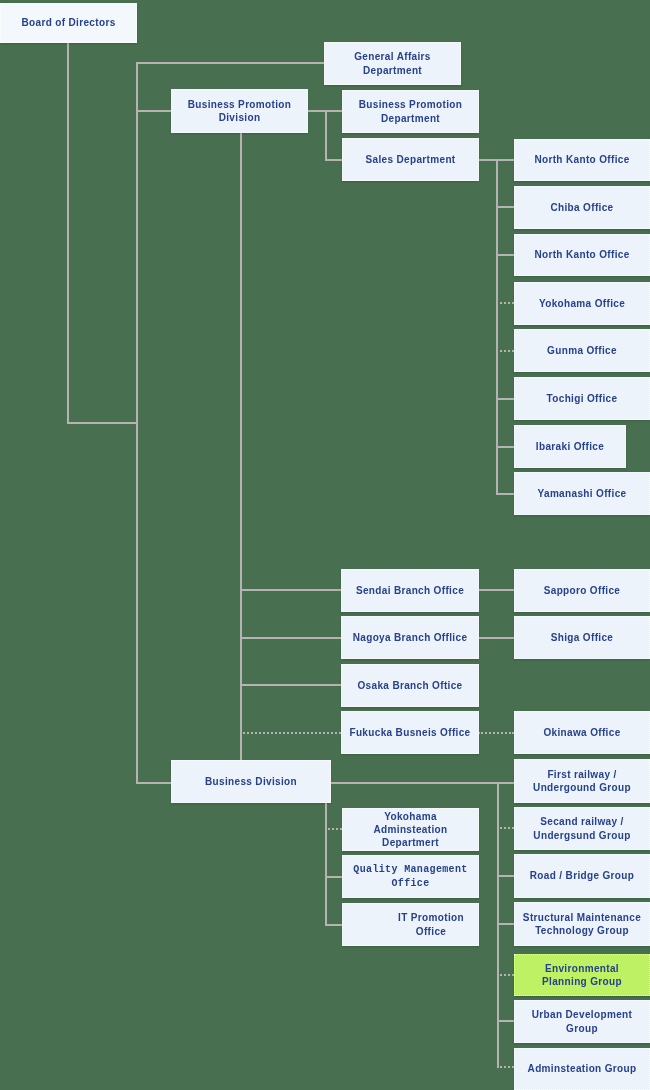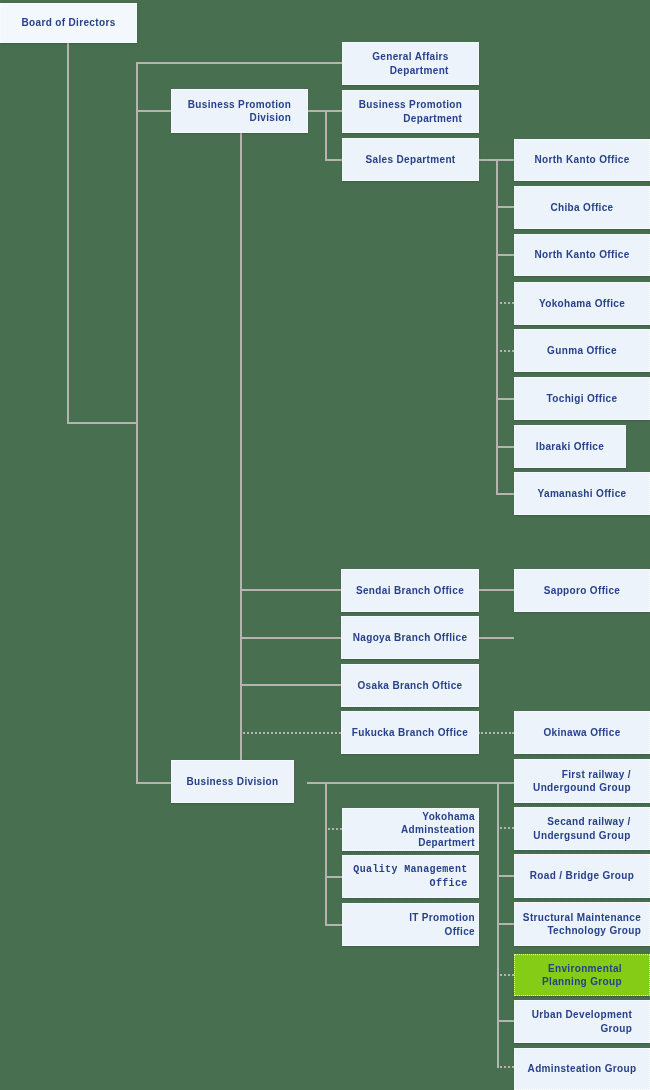--- a/index.html
+++ b/index.html
@@ -9,21 +9,21 @@
     width: 650px;
     height: 1090px;
     overflow: hidden;
   }
   .node {
     position: absolute;
     box-sizing: border-box;
     display: flex;
     align-items: center;
     justify-content: center;
-    text-align: right;
+    text-align: center;
     font-weight: 700;
     font-size: 10px;
     line-height: 1.32;
     letter-spacing: 0.35px;
     white-space: pre-line;
     padding: 2px 3px;
     border: 1px dotted rgba(255,255,255,0.85);
     box-shadow: 0 1px 2px rgba(0,0,0,0.16);
     z-index: 2;
   }
@@ -70,50 +70,51 @@
     <div class="line v" style="left: 497px; top: 782px; height: 286px; background: rgb(181, 180, 177);"></div>
     <div class="line h dotted" style="left: 497px; top: 827px; width: 17px; border-color: rgb(181, 180, 177);"></div>
     <div class="line h" style="left: 497px; top: 875px; width: 17px; background: rgb(181, 180, 177);"></div>
     <div class="line h" style="left: 497px; top: 923px; width: 17px; background: rgb(181, 180, 177);"></div>
     <div class="line h dotted" style="left: 497px; top: 974px; width: 17px; border-color: rgb(181, 180, 177);"></div>
     <div class="line h" style="left: 497px; top: 1020px; width: 17px; background: rgb(181, 180, 177);"></div>
     <div class="line h dotted" style="left: 497px; top: 1066px; width: 17px; border-color: rgb(181, 180, 177);"></div>
     <div class="node" style="left: 0px; top: 3px; width: 137px; height: 40px; background: rgb(243, 248, 253); color: rgb(39, 65, 140);">Board of Directors</div>
     <div class="node" style="left: 171px; top: 89px; width: 137px; height: 44px; background: rgb(236, 243, 251); color: rgb(39, 65, 140);">Business Promotion
 Division</div>
-    <div class="node" style="left: 342px; top: 42px; width: 137px; height: 43px; background: rgb(236, 243, 251); color: rgb(39, 65, 140);">General Affairs
+    <div class="node" style="left: 324px; top: 42px; width: 137px; height: 43px; background: rgb(236, 243, 251); color: rgb(39, 65, 140);">General Affairs
 Department</div>
     <div class="node" style="left: 342px; top: 90px; width: 137px; height: 43px; background: rgb(236, 243, 251); color: rgb(39, 65, 140);">Business Promotion
 Department</div>
     <div class="node" style="left: 342px; top: 138px; width: 137px; height: 43px; background: rgb(236, 243, 251); color: rgb(39, 65, 140);">Sales Department</div>
     <div class="node" style="left: 514px; top: 139px; width: 136px; height: 42px; background: rgb(236, 243, 251); color: rgb(39, 65, 140);">North Kanto Office</div>
     <div class="node" style="left: 514px; top: 186px; width: 136px; height: 43px; background: rgb(236, 243, 251); color: rgb(39, 65, 140);">Chiba Office</div>
     <div class="node" style="left: 514px; top: 234px; width: 136px; height: 42px; background: rgb(236, 243, 251); color: rgb(39, 65, 140);">North Kanto Office</div>
     <div class="node" style="left: 514px; top: 282px; width: 136px; height: 43px; background: rgb(236, 243, 251); color: rgb(39, 65, 140);">Yokohama Office</div>
     <div class="node" style="left: 514px; top: 329px; width: 136px; height: 43px; background: rgb(236, 243, 251); color: rgb(39, 65, 140);">Gunma Office</div>
     <div class="node" style="left: 514px; top: 377px; width: 136px; height: 43px; background: rgb(236, 243, 251); color: rgb(39, 65, 140);">Tochigi Office</div>
     <div class="node" style="left: 514px; top: 425px; width: 112px; height: 43px; background: rgb(236, 243, 251); color: rgb(39, 65, 140);">Ibaraki Office</div>
     <div class="node" style="left: 514px; top: 472px; width: 136px; height: 43px; background: rgb(236, 243, 251); color: rgb(39, 65, 140);">Yamanashi Office</div>
     <div class="node" style="left: 341px; top: 569px; width: 138px; height: 43px; background: rgb(236, 243, 251); color: rgb(39, 65, 140);">Sendai Branch Office</div>
     <div class="node" style="left: 514px; top: 569px; width: 136px; height: 43px; background: rgb(236, 243, 251); color: rgb(39, 65, 140);">Sapporo Office</div>
     <div class="node" style="left: 341px; top: 616px; width: 138px; height: 43px; background: rgb(236, 243, 251); color: rgb(39, 65, 140);">Nagoya Branch Offlice</div>
+    <div class="node" style="left: 514px; top: 616px; width: 136px; height: 43px; background: rgb(236, 243, 251); color: rgb(39, 65, 140);">Shiga Office</div>
     <div class="node" style="left: 341px; top: 664px; width: 138px; height: 43px; background: rgb(236, 243, 251); color: rgb(39, 65, 140);">Osaka Branch Oftice</div>
-    <div class="node" style="left: 341px; top: 711px; width: 138px; height: 43px; background: rgb(236, 243, 251); color: rgb(39, 65, 140);">Fukucka Branch Office</div>
+    <div class="node" style="left: 341px; top: 711px; width: 138px; height: 43px; background: rgb(236, 243, 251); color: rgb(39, 65, 140);">Fukucka Busneis Office</div>
     <div class="node" style="left: 514px; top: 711px; width: 136px; height: 43px; background: rgb(236, 243, 251); color: rgb(39, 65, 140);">Okinawa Office</div>
-    <div class="node" style="left: 171px; top: 760px; width: 123px; height: 43px; background: rgb(236, 243, 251); color: rgb(39, 65, 140);">Business Division</div>
+    <div class="node" style="left: 171px; top: 760px; width: 160px; height: 43px; background: rgb(236, 243, 251); color: rgb(39, 65, 140);">Business Division</div>
     <div class="node" style="left: 342px; top: 808px; width: 137px; height: 43px; background: rgb(236, 243, 251); color: rgb(39, 65, 140);">Yokohama Adminsteation
 Departmert</div>
     <div class="node" style="left: 342px; top: 855px; width: 137px; height: 43px; background: rgb(236, 243, 251); color: rgb(39, 65, 140); font-family: Liberation Mono, monospace;">Quality Management
 Office</div>
     <div class="node" style="left: 342px; top: 903px; width: 137px; height: 43px; background: rgb(236, 243, 251); color: rgb(39, 65, 140); padding-left: 44px;">IT Promotion Office</div>
     <div class="node" style="left: 514px; top: 759px; width: 136px; height: 44px; background: rgb(236, 243, 251); color: rgb(39, 65, 140);">First railway /
 Undergound Group</div>
     <div class="node" style="left: 514px; top: 807px; width: 136px; height: 43px; background: rgb(236, 243, 251); color: rgb(39, 65, 140);">Secand railway /
 Undergsund Group</div>
     <div class="node" style="left: 514px; top: 854px; width: 136px; height: 44px; background: rgb(236, 243, 251); color: rgb(39, 65, 140);">Road / Bridge Group</div>
     <div class="node" style="left: 514px; top: 902px; width: 136px; height: 44px; background: rgb(236, 243, 251); color: rgb(39, 65, 140);">Structural Maintenance
 Technology Group</div>
-    <div class="node" style="left: 514px; top: 954px; width: 136px; height: 42px; background: #84cc16; color: rgb(39, 65, 140);">Environmental
+    <div class="node" style="left: 514px; top: 954px; width: 136px; height: 42px; background: #bef264; color: rgb(39, 65, 140);">Environmental
 Planning Group</div>
     <div class="node" style="left: 514px; top: 1000px; width: 136px; height: 43px; background: rgb(236, 243, 251); color: rgb(39, 65, 140);">Urban Development
 Group</div>
     <div class="node" style="left: 514px; top: 1048px; width: 136px; height: 42px; background: rgb(236, 243, 251); color: rgb(39, 65, 140);">Adminsteation Group</div>
   </div>
 
 </body></html>

